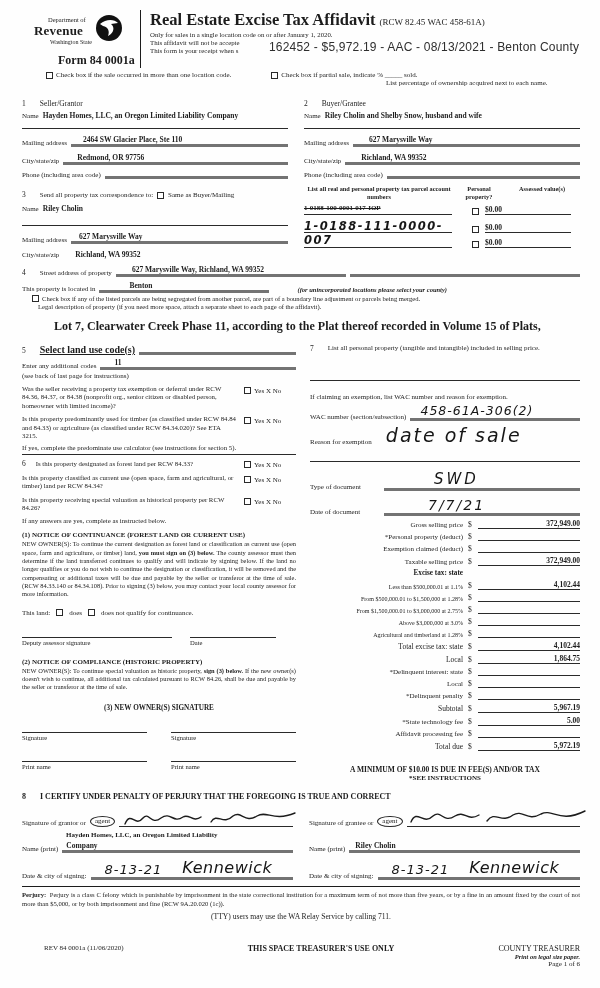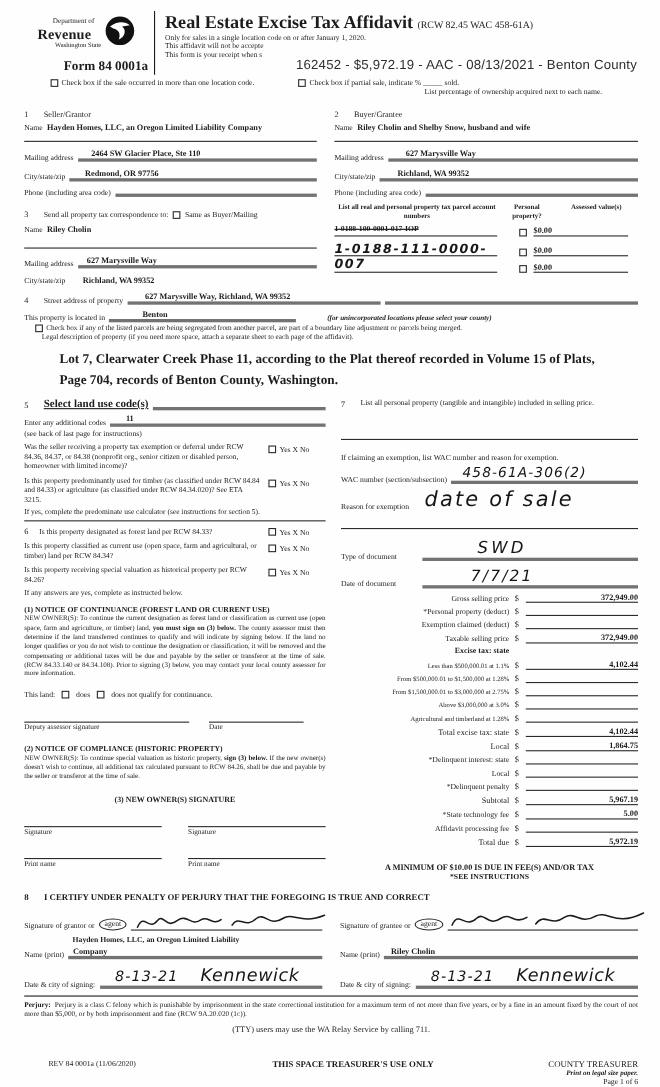--- a/index.html
+++ b/index.html
@@ -24,21 +24,21 @@
   .logo-row { display:flex; align-items:flex-start; gap:2px; padding-left:12px; }
   .dept { font-size:6.5px; padding-left:14px; }
   .rev { font-size:13px; font-weight:bold; letter-spacing:0.2px; }
   .wa { font-size:6px; padding-left:16px; }
   .logo-mark { margin-top:-2px; }
   .form-no { font-size:12px; font-weight:bold; margin-top:8px;margin-left:36px; }
   .title-block { flex:1; border-left:1.5px solid #1c1c1c; padding-left:9px; position:relative; }
   .title { font-size:16.5px; font-weight:bold; }
   .title-rcw { font-size:9px; }
   .note { font-size:6.8px; margin-top:1px; }
-  .stamp { position:absolute; left:128px; top:42px; font-family:"Liberation Sans", sans-serif; font-size:12px; color:#2e2e2e; white-space:nowrap; letter-spacing:0.2px; }
+  .stamp { position:absolute; left:128px; top:30px; font-family:"Liberation Sans", sans-serif; font-size:12px; color:#2e2e2e; white-space:nowrap; letter-spacing:0.2px; }
 
   .hdr-checks { display:flex; font-size:7px; gap:6px; margin:3px 0 0 24px; }
   .hdr-check-item { display:flex; align-items:center; gap:3px;text-align:right; }
   .pct-note { font-size:7px; margin-left:104px; }
 
   
   .cols { display:flex; margin-top:12px; }
   .colL { width:276px; padding-right:10px; }
   .colR { flex:1; padding-left:6px; }
   .secno { font-size:7.5px; margin-right:10px; }
@@ -256,21 +256,20 @@
       <span class="uline val" style="width:170px; padding-left:30px;">Benton</span>
       <span class="lbl65 b i" style="margin-left:24px;">(for unincorporated locations please select your county)</span>
     </div>
     <div class="seg-text">
       <span class="cb"></span>
       <span>Check box if any of the listed parcels are being segregated from another parcel, are part of a boundary line adjustment or parcels being merged.</span>
     </div>
     <div class="legal-lbl">Legal description of property (if you need more space, attach a separate sheet to each page of the affidavit).</div>
     <div class="legal">
       <div>Lot 7, Clearwater Creek Phase 11, according to the Plat thereof recorded in Volume 15 of Plats,</div>
-      <div>Page 704, records of Benton County, Washington.</div>
     </div>
   </div>
 
   <div class="midcols">
 
     <div class="midL">
       <div class="frow">
         <span class="secno">5</span>
         <span class="sec-title">Select land use code(s)</span>
         <span class="uline fill"></span>

